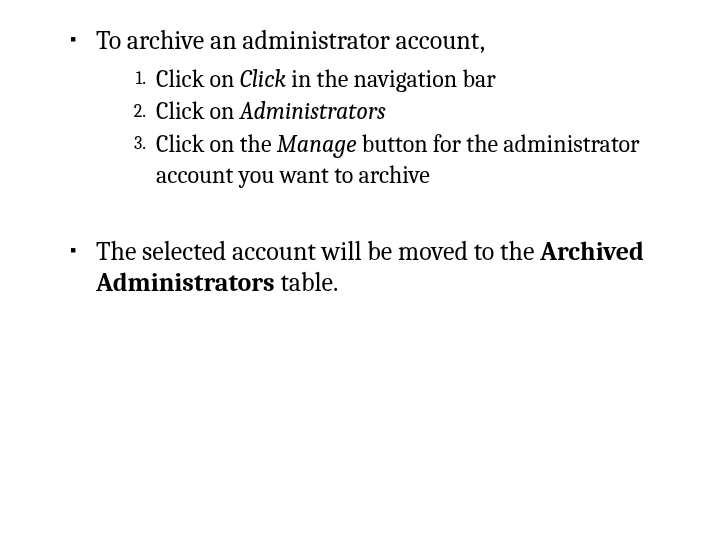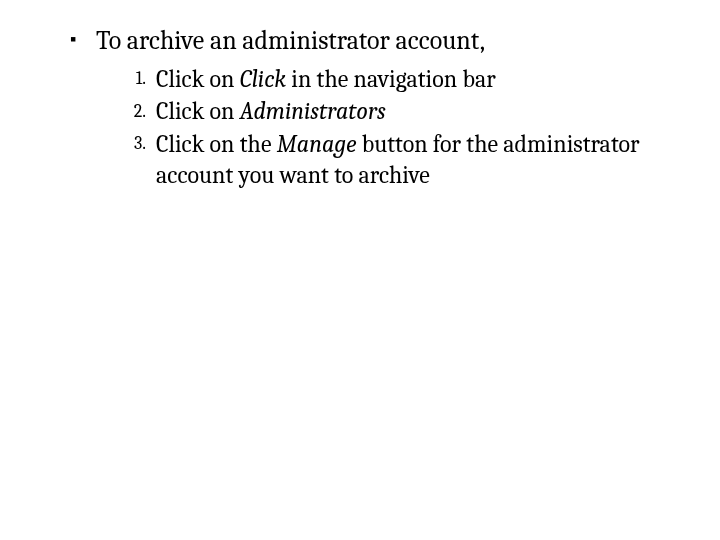--- a/index.html
+++ b/index.html
@@ -110,15 +110,20 @@
           </li>
           <li>
             <span>Click on the </span><span class="italic">Manage</span><span> button for the administrator account you want to archive</span>
           </li>
         </ol>
       </li>
     </ul>
 
     <div class="gap"></div>
 
+    <ul class="top">
+      <li>
+        <span>The selected account will be moved to the </span><span class="bold">Archived Administrators</span><span> table.</span>
+      </li>
+    </ul>
   </div>
 
 </div>
 
 </body></html>

